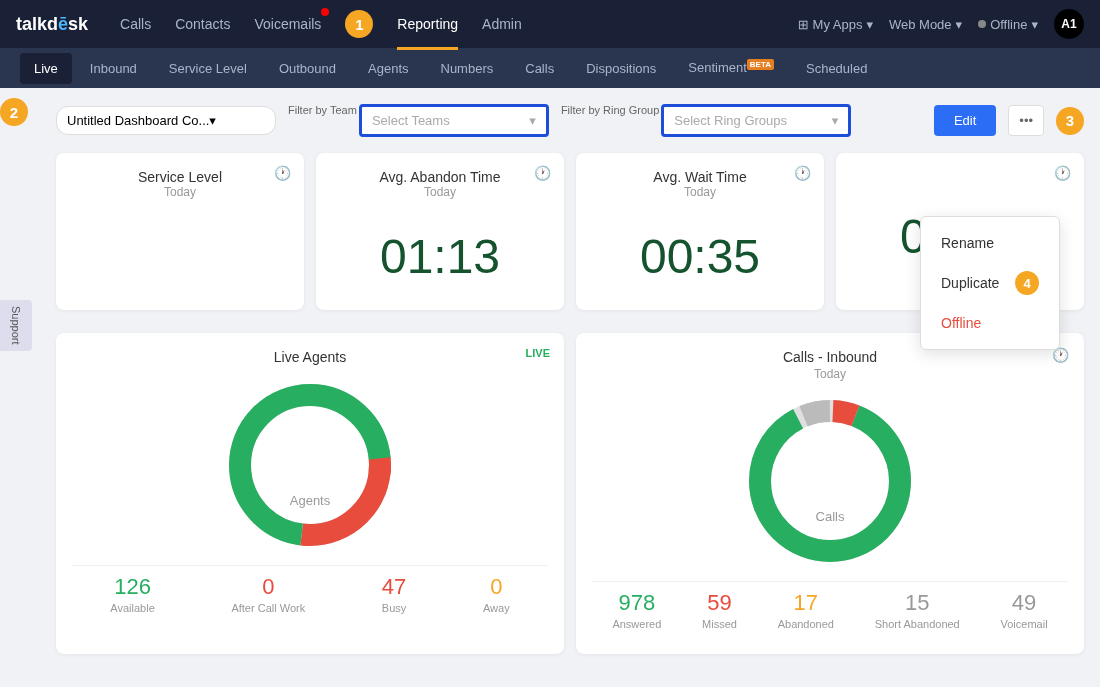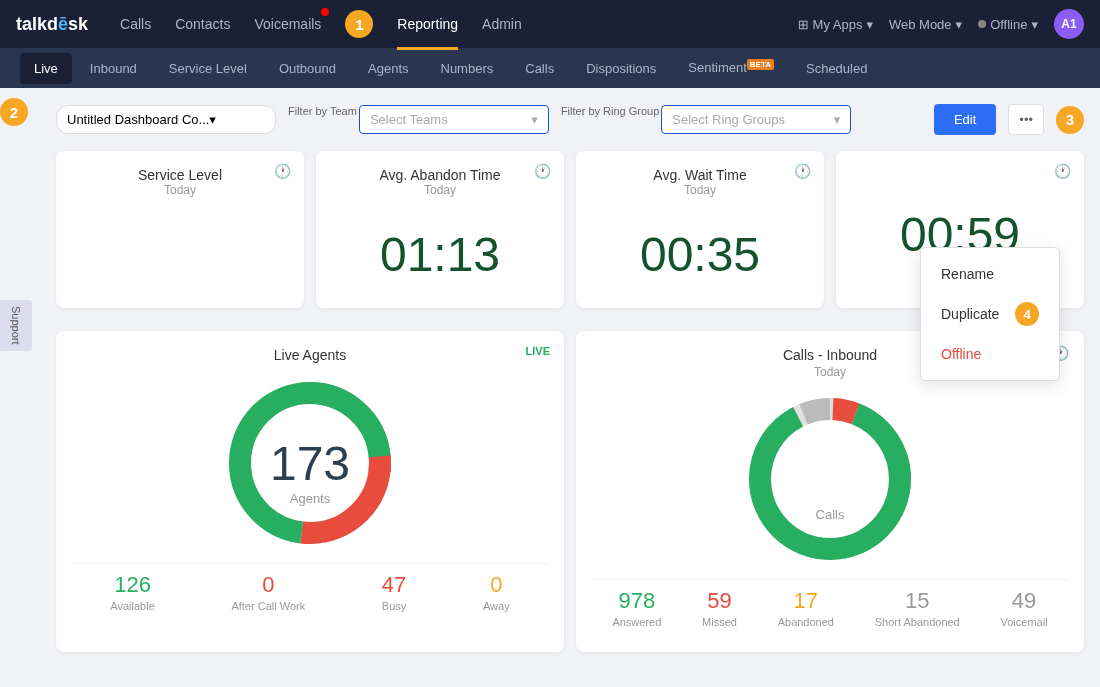--- a/index.html
+++ b/index.html
@@ -55,21 +55,21 @@
     }
     .nav-right-item .dot {
       width: 8px; height: 8px;
       border-radius: 50%;
       background: #888;
       display: inline-block;
     }
     .avatar {
       width: 30px; height: 30px;
       border-radius: 50%;
-      background: #8b5cf6;
+      background: #000000;
       color: white;
       display: flex; align-items: center; justify-content: center;
       font-size: 12px; font-weight: bold;
     }
 
     
     .step-badge {
       width: 28px; height: 28px;
       border-radius: 50%;
       background: #f5a623;
@@ -131,21 +131,21 @@
       font-size: 13px;
       cursor: pointer;
       display: flex;
       align-items: center;
       min-width: 220px;
     }
     .filter-group { display: flex; gap: 2px; }
     .filter-label { font-size: 11px; color: #666; }
     .filter-select {
       background: white;
-      border: 1px solid #1d4ed8;
+      border: 3px solid #1d4ed8;
       border-radius: 4px;
       padding: 6px 10px;
       font-size: 13px;
       min-width: 190px;
       cursor: pointer;
       display: flex;
       align-items: center;
       justify-content: space-between;
       color: #aaa;
     }
@@ -166,21 +166,21 @@
       padding: 7px 10px;
       font-size: 13px;
       cursor: pointer;
       color: #666;
     }
 
     
     .dropdown-menu {
       position: absolute;
       right: 40px;
-      top: 159px;
+      top: 128px;
       background: white;
       border: 1px solid #ddd;
       border-radius: 6px;
       box-shadow: 0 4px 16px rgba(0,0,0,0.12);
       z-index: 100;
       min-width: 140px;
       padding: 8px 0;
     }
     .dropdown-item {
       padding: 10px 20px;
@@ -432,21 +432,20 @@
         <svg width="180" height="180" viewBox="0 0 180 180">
 
           <circle cx="90" cy="90" r="70" fill="none" stroke="#e0e0e0" stroke-width="22"></circle>
 
           <circle cx="90" cy="90" r="70" fill="none" stroke="#e74c3c" stroke-width="22" stroke-dasharray="118 322" stroke-dashoffset="-110" transform="rotate(-90 90 90)"></circle>
 
           <circle cx="90" cy="90" r="70" fill="none" stroke="#27ae60" stroke-width="22" stroke-dasharray="315 124" stroke-dashoffset="-228" transform="rotate(-90 90 90)"></circle>
 
           <circle cx="90" cy="90" r="70" fill="none" stroke="#e74c3c" stroke-width="22" stroke-dasharray="15 424" stroke-dashoffset="-103" transform="rotate(-90 90 90)"></circle>
         </svg>
-        <div class="donut-value">173</div>
         <div class="donut-label">Agents</div>
       </div>
 
       <div class="stats-row">
         <div class="stat-item">
           <div class="stat-value green">126</div>
           <div class="stat-label">Available</div>
         </div>
         <div class="stat-item">
           <div class="stat-value red">0</div>

